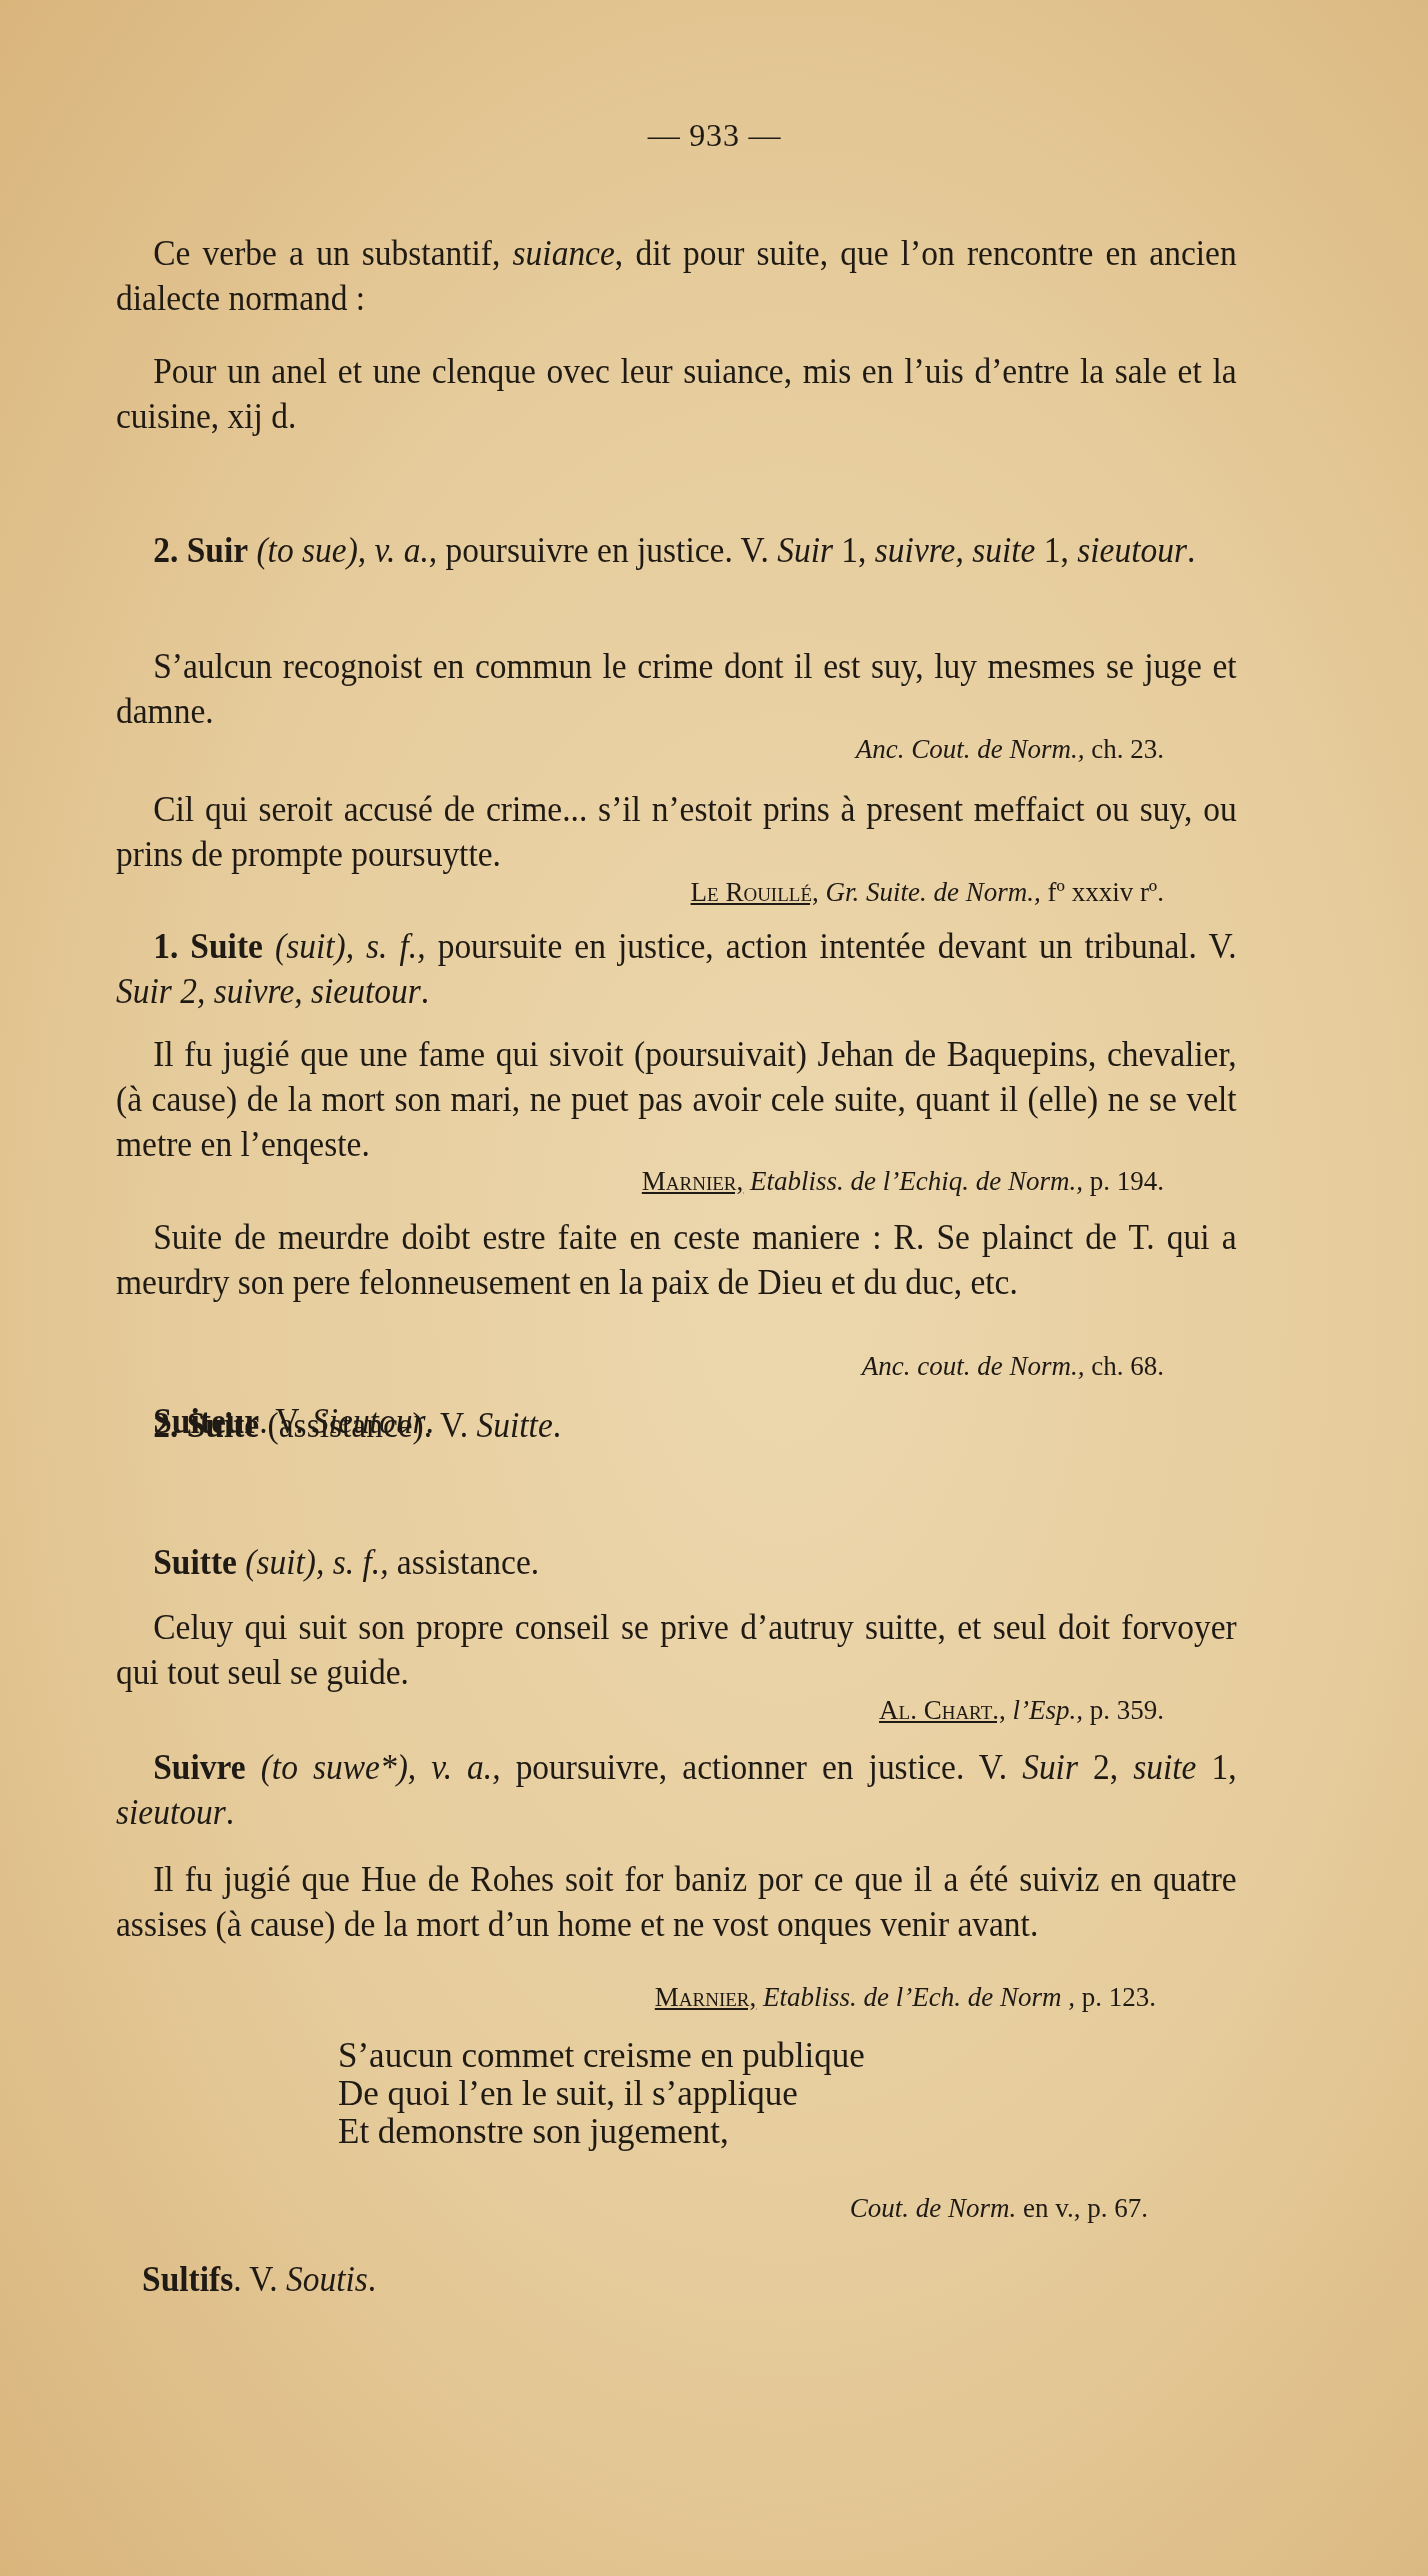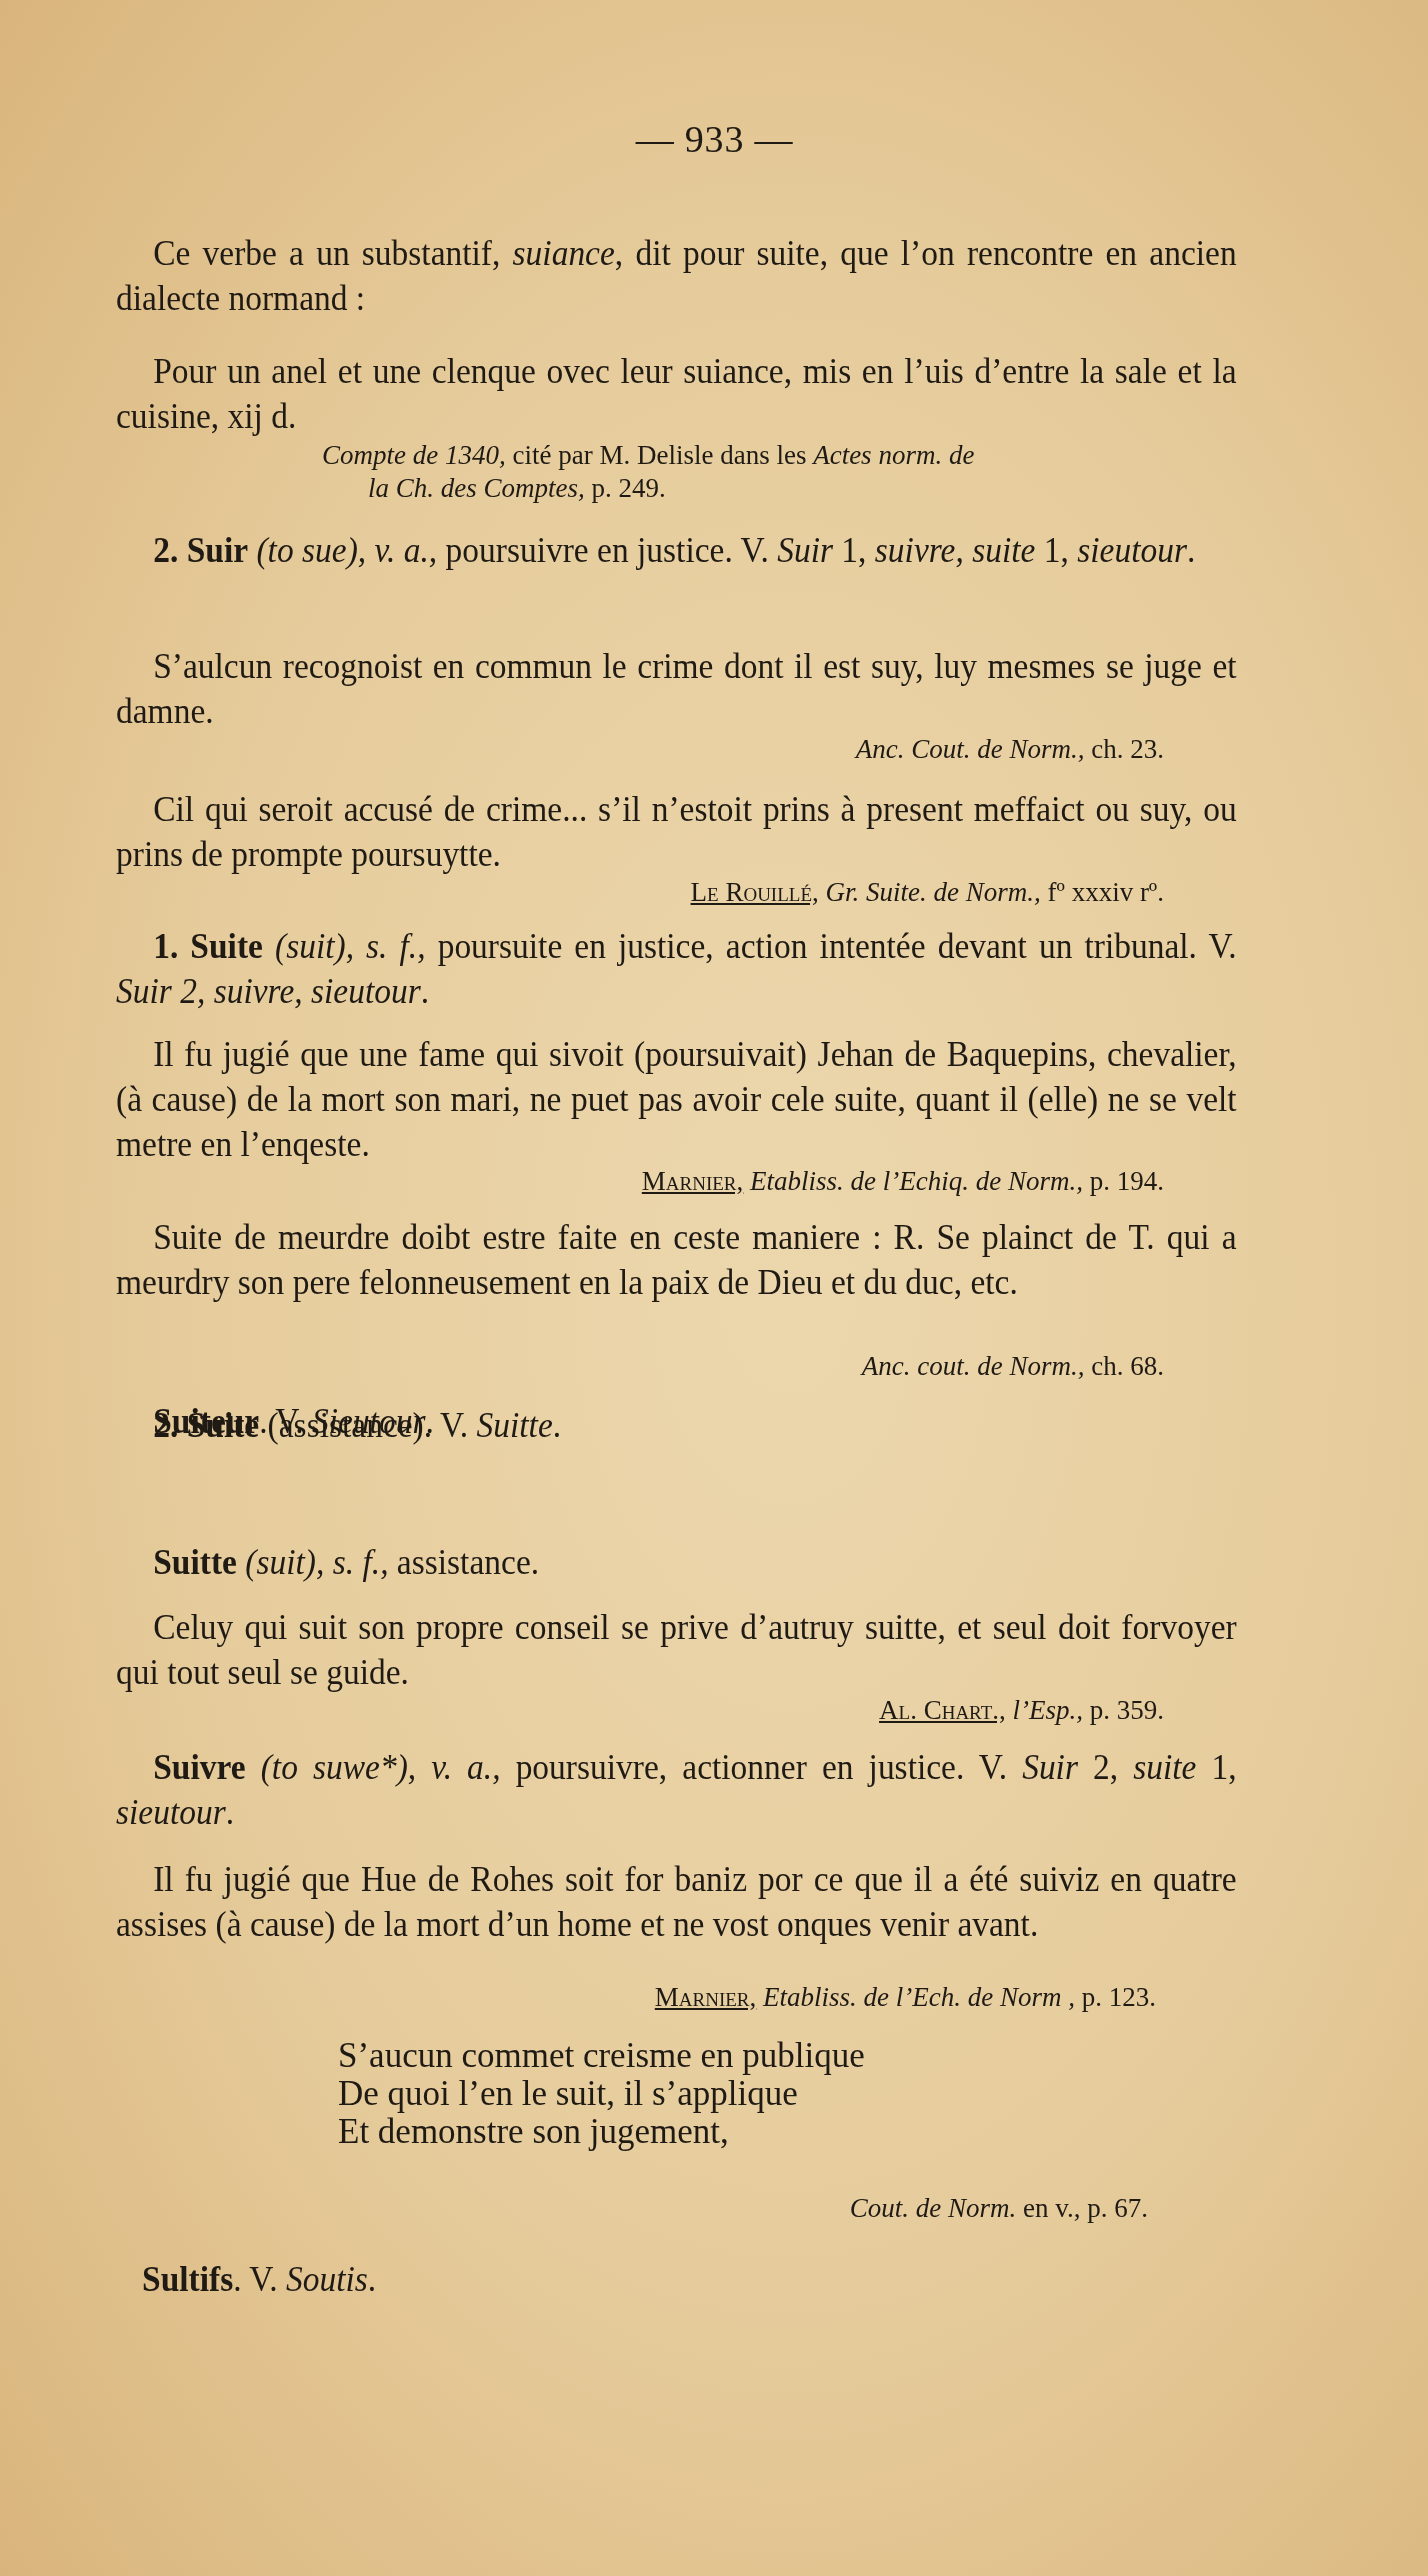--- a/index.html
+++ b/index.html
@@ -15,21 +15,21 @@
     .page {
       position: absolute;
       left: 0; top: 0;
       width: 1429px; height: 2576px;
     }
     .pagenum {
       position: absolute;
       top: 117px;
       left: 0; width: 1429px;
       text-align: center;
-      font-size: 38px;
+      font-size: 32px;
       letter-spacing: 0.8px;
     }
     .col {
       position: absolute;
       left: 116px;
       width: 1123px;
     }
     .p {
       font-size: 36px;
       line-height: 45px;
@@ -69,28 +69,20 @@
   <div class="pagenum">— 933 —</div>
 
   <div class="col" style="top:231px;">
     <p class="p">
       <span>Ce verbe a un substantif, </span><i>suiance</i><span>, dit pour suite, que l’on rencontre en ancien dialecte normand :</span>
     </p>
   </div>
 
   <div class="col" style="top:349px;">
     <p class="p">Pour un anel et une clenque ovec leur suiance, mis en l’uis d’entre la sale et la cuisine, xij d.</p>
-  </div>
-  <div class="col" style="top:439px;">
-    <p class="cite left">
-      <i>Compte de 1340,</i><span> cité par M. Delisle dans les </span><i>Actes norm. de</i>
-    </p>
-    <p class="cite left2">
-      <i>la Ch. des Comptes,</i><span> p. 249.</span>
-    </p>
   </div>
 
   <div class="col" style="top:528px;">
     <p class="p">
       <b>2.</b>
       <b>Suir</b>
       <i>(to sue)</i><i>, v. a.,</i><span> poursuivre en justice. V. </span><i>Suir</i><span> 1, </span><i>suivre, suite</i><span> 1, </span><i>sieutour</i><span>.</span>
     </p>
   </div>
 

